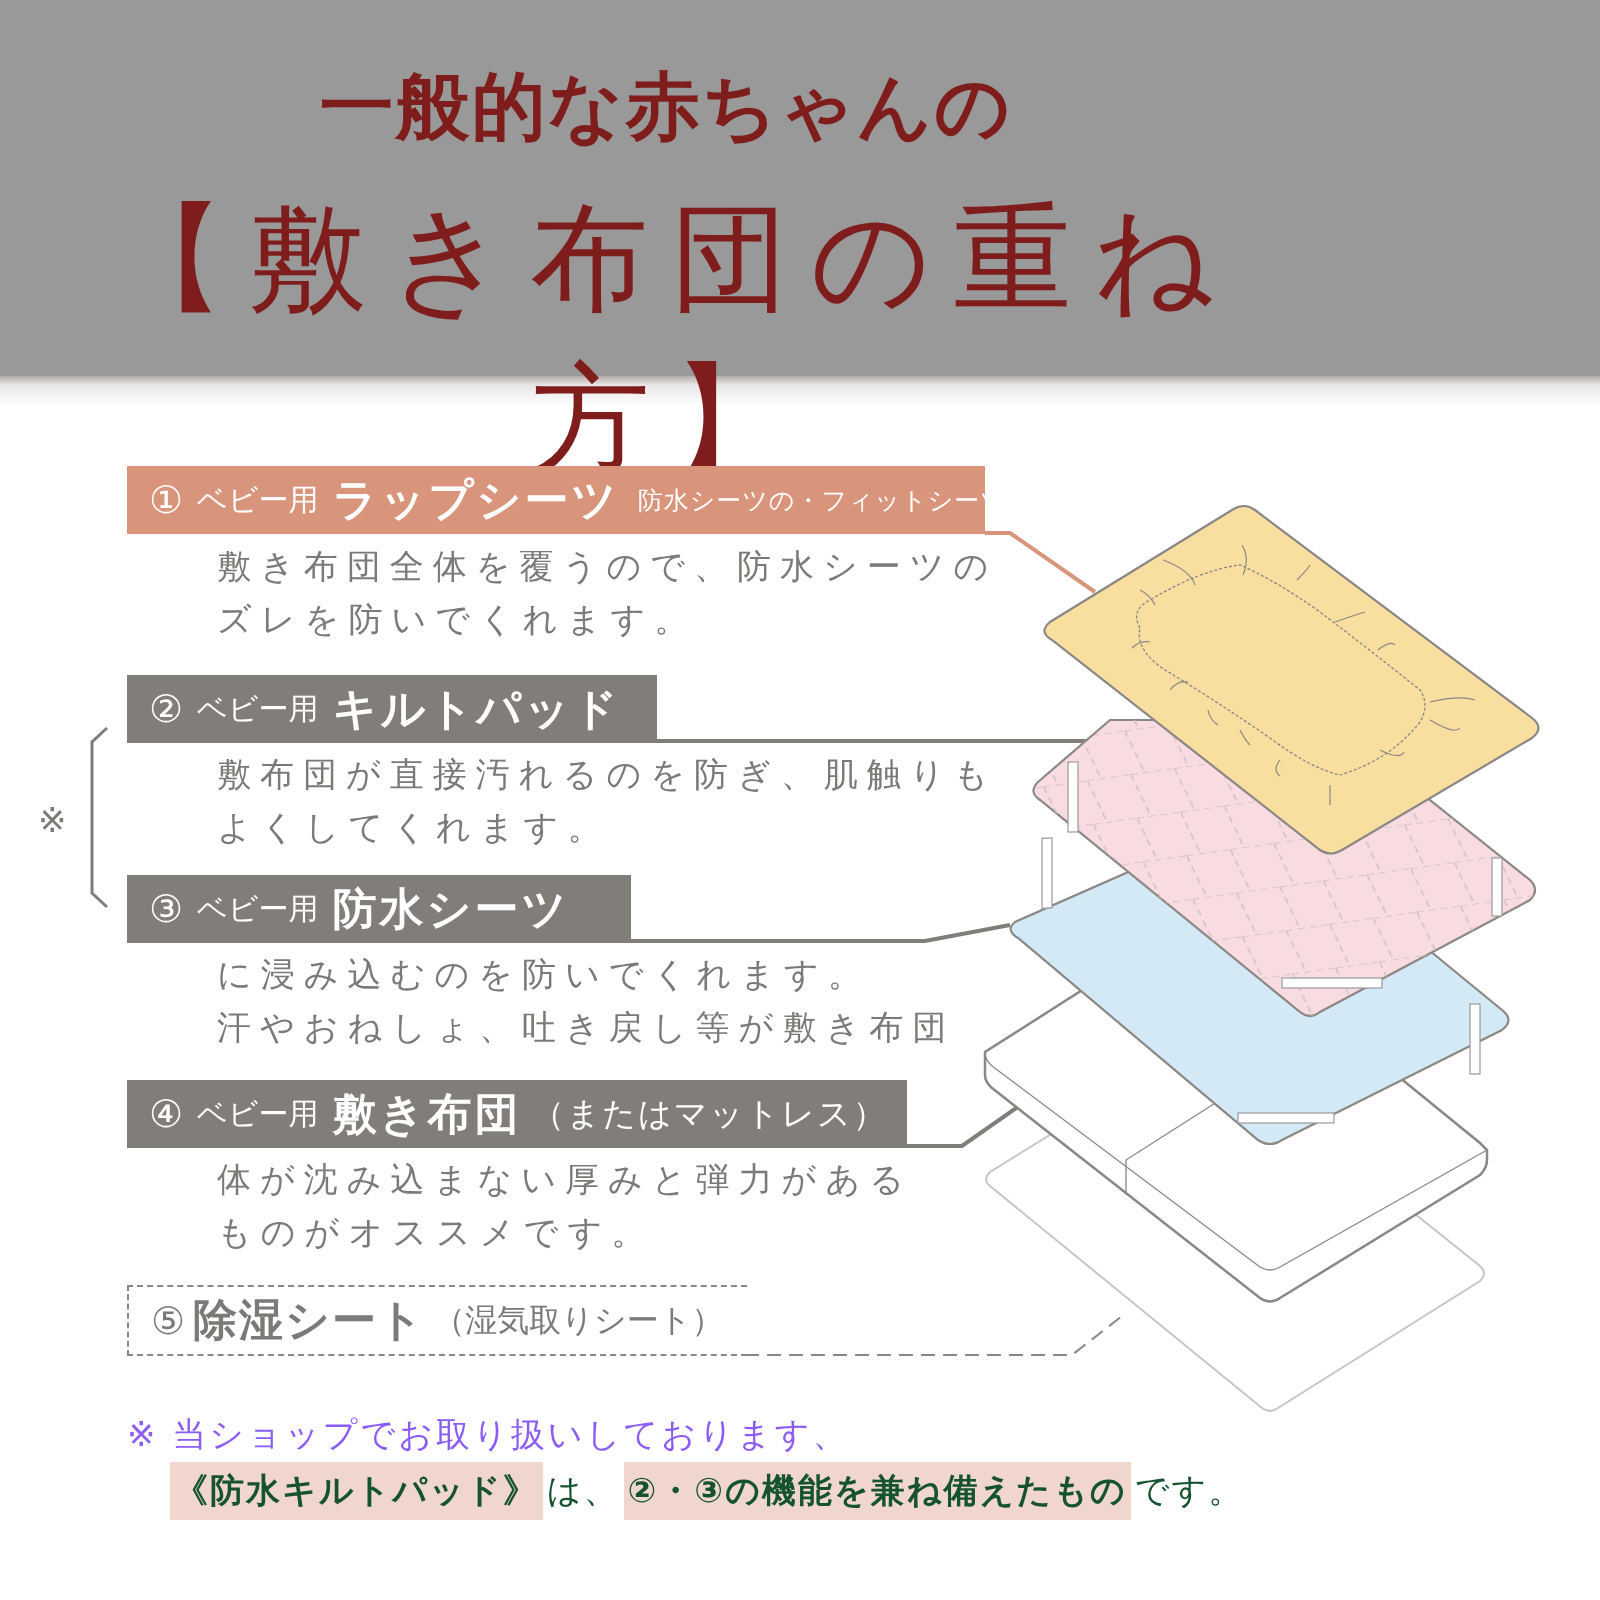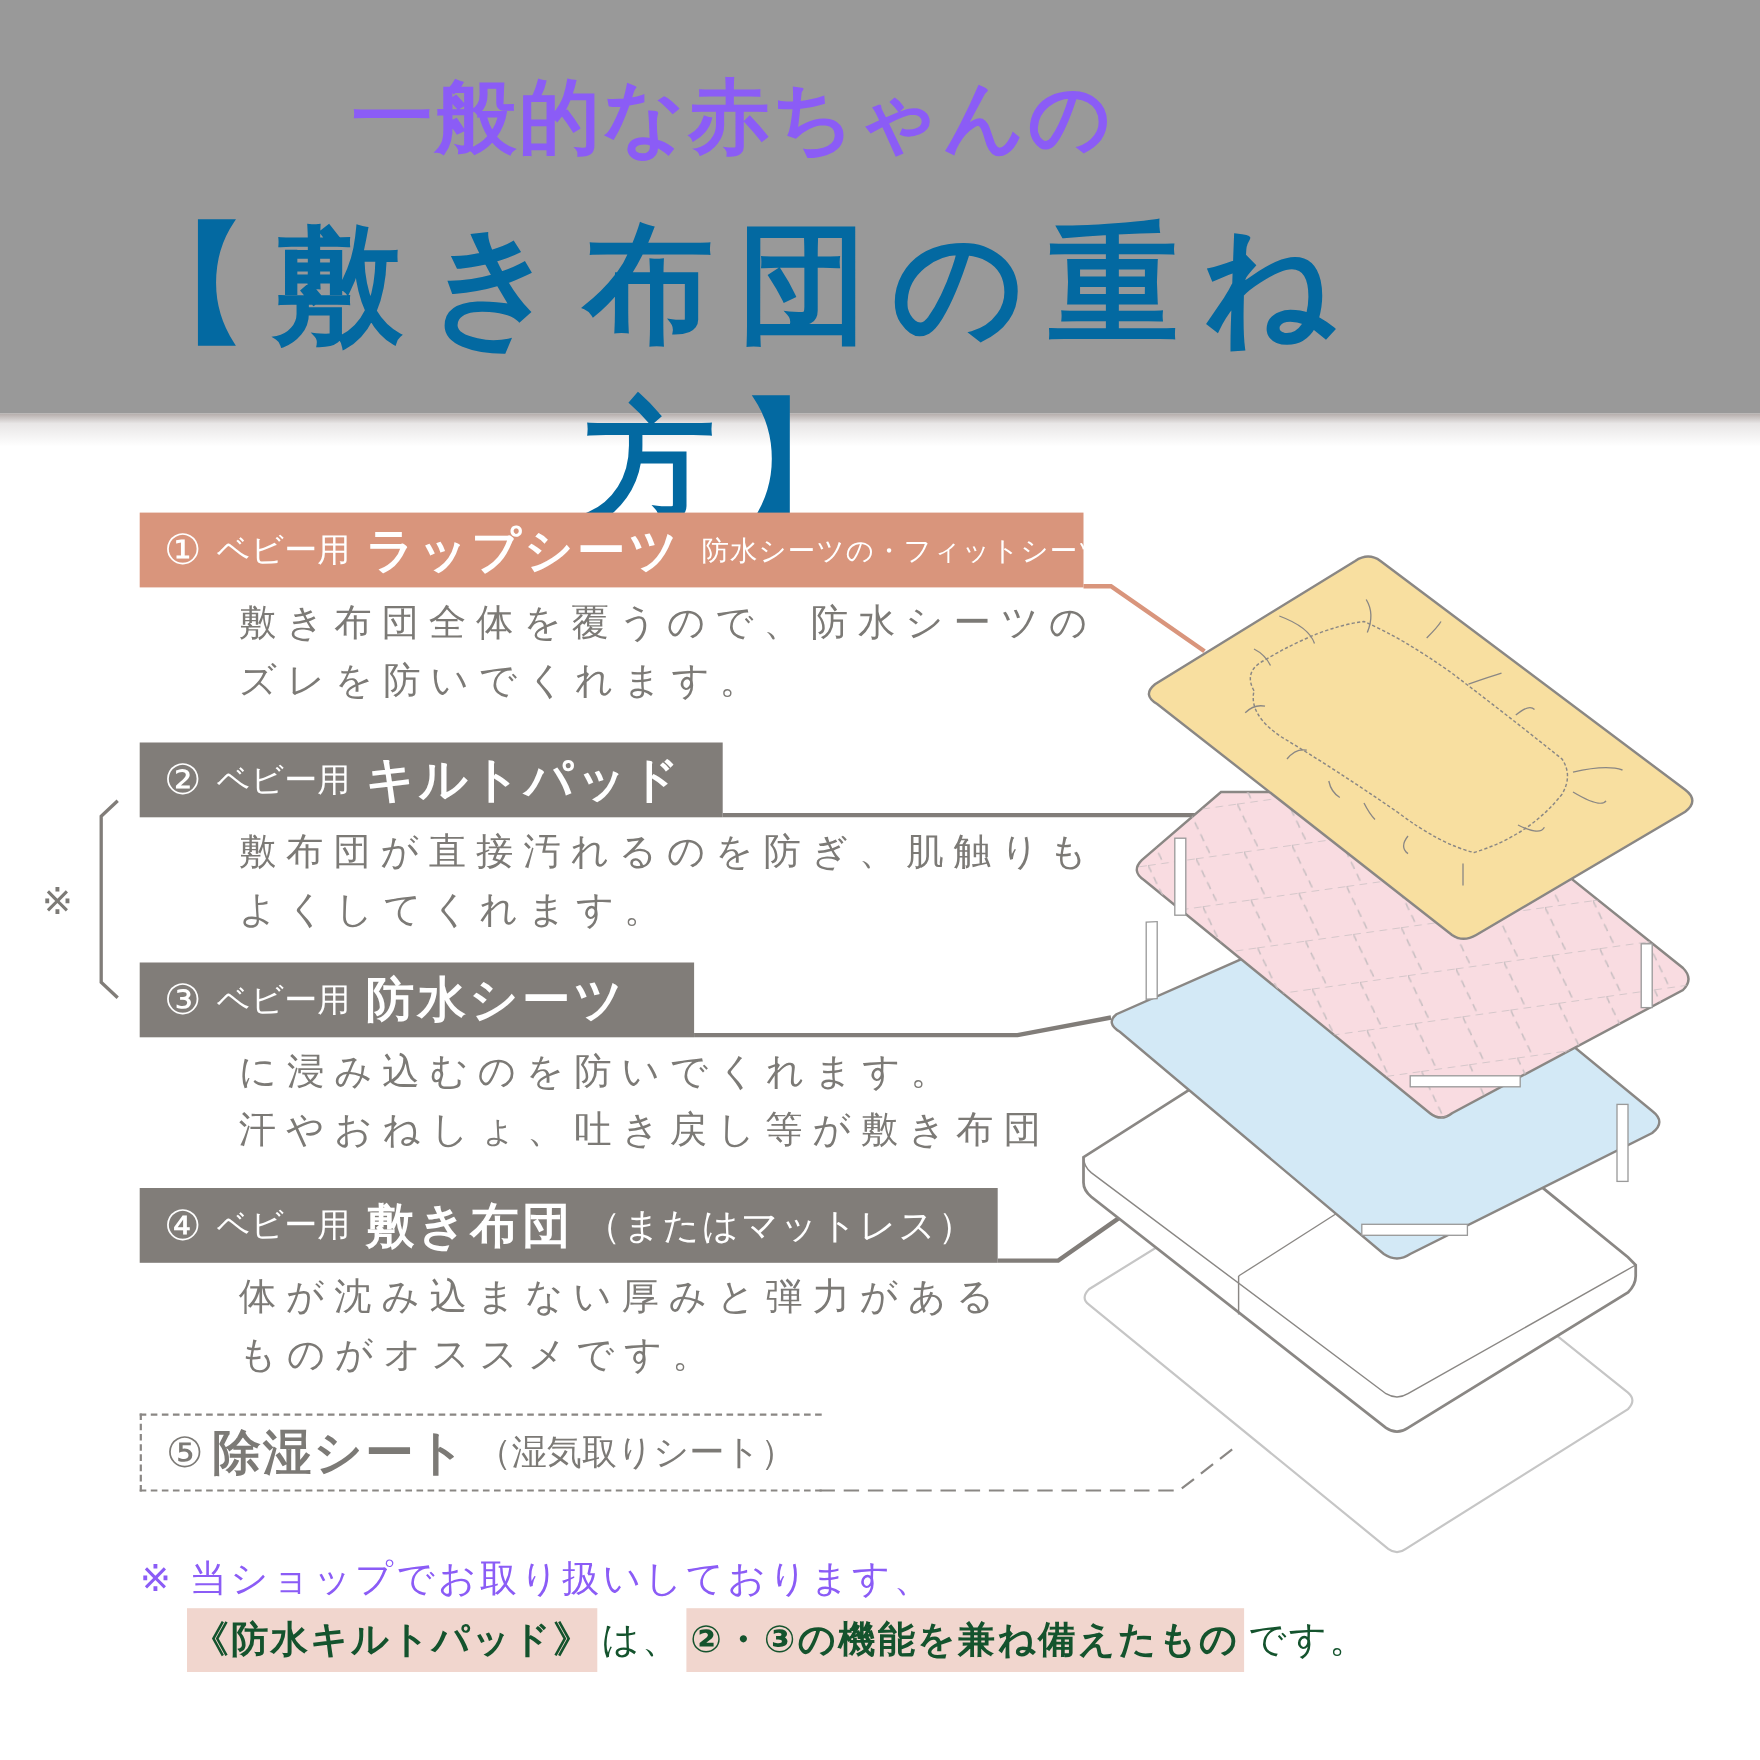--- a/index.html
+++ b/index.html
@@ -2,23 +2,23 @@
 <html><head>
 <meta charset="utf-8">
 <style>
   html, body { margin:0; padding:0; }
   body { width:1600px; height:1600px; background:#ffffff; position:relative; overflow:hidden;
          font-family:"DejaVu Sans", "Liberation Sans", sans-serif; color:#7c7a76; }
   .header { position:absolute; left:0; top:0; width:1600px; height:376px; background:#999999; }
   .header-shadow { position:absolute; left:0; top:376px; width:1600px; height:30px;
          background:linear-gradient(#b4acaa 0%, #e8e6e6 30%, #ffffff 100%); }
   .title-sub { position:absolute; left:0; top:58px; width:1332px; text-align:center;
-         color:#8b5cf6; font-size:74px; font-weight:bold; letter-spacing:2px; }
+         color:#7f1d1d; font-size:74px; font-weight:bold; letter-spacing:2px; }
   .title-main { position:absolute; left:0; top:180px; width:1344px; text-align:center;
-         color:#0369a1; font-size:118px; font-weight:bold; letter-spacing:22px; }
+         color:#7f1d1d; font-size:118px; font-weight:normal; letter-spacing:22px; }
 
   .label { position:absolute; left:127px; height:68px; color:#fff; display:flex; align-items:center;
            white-space:nowrap; box-sizing:border-box; padding-left:22px; }
   .label .num { font-size:38px; margin-right:14px; }
   .label .prefix { font-size:30px; margin-right:14px; }
   .label .name { font-size:44px; font-weight:bold; letter-spacing:3px; }
   .label .suffix { font-size:25px; margin-left:18px; letter-spacing:1px; }
   .label .paren { font-size:33px; margin-left:10px; letter-spacing:2px; }
   .l1 { top:466px; width:858px; background:#d9957c; }
   .l2 { top:675px; width:530px; background:#817d79; }

